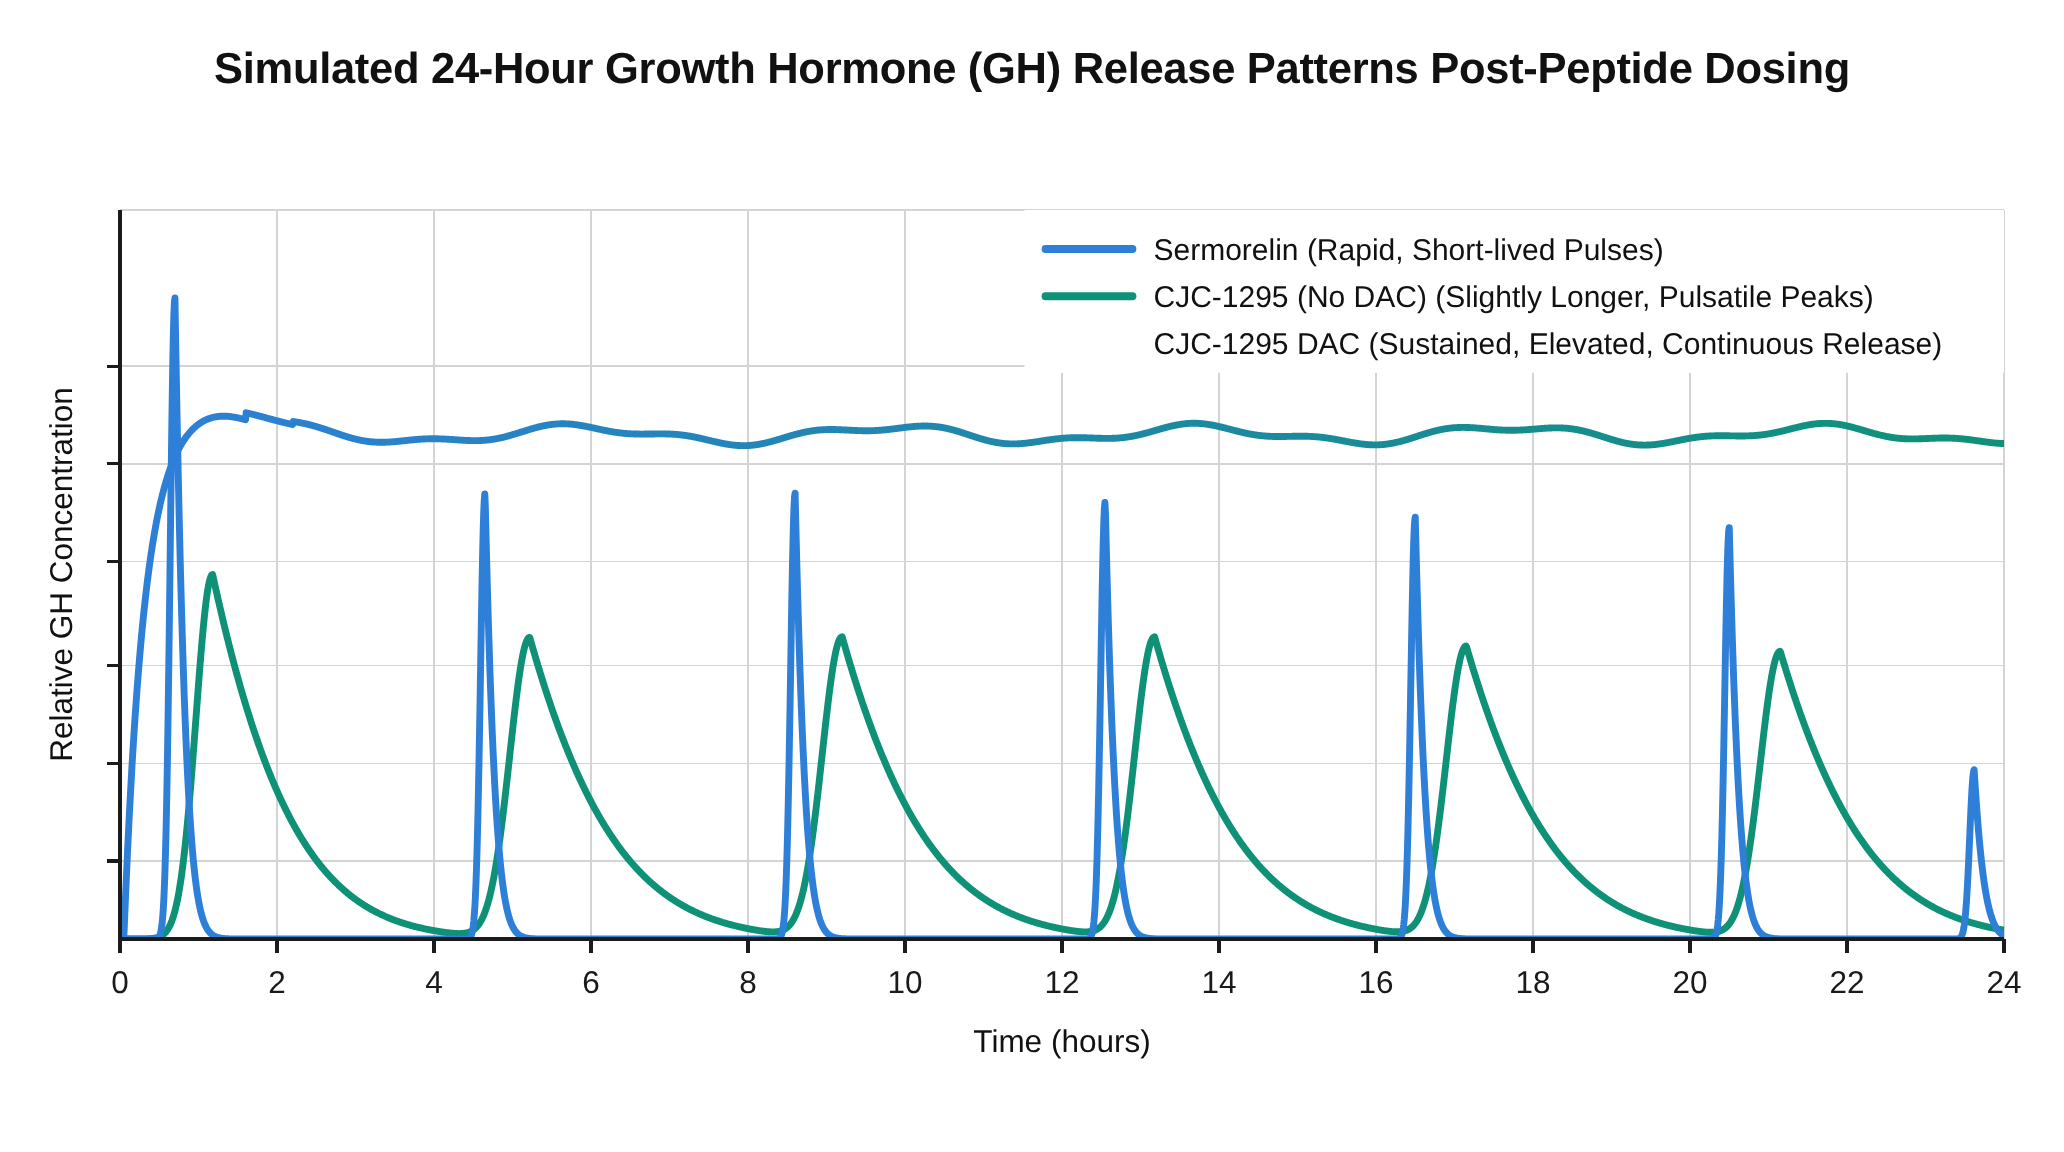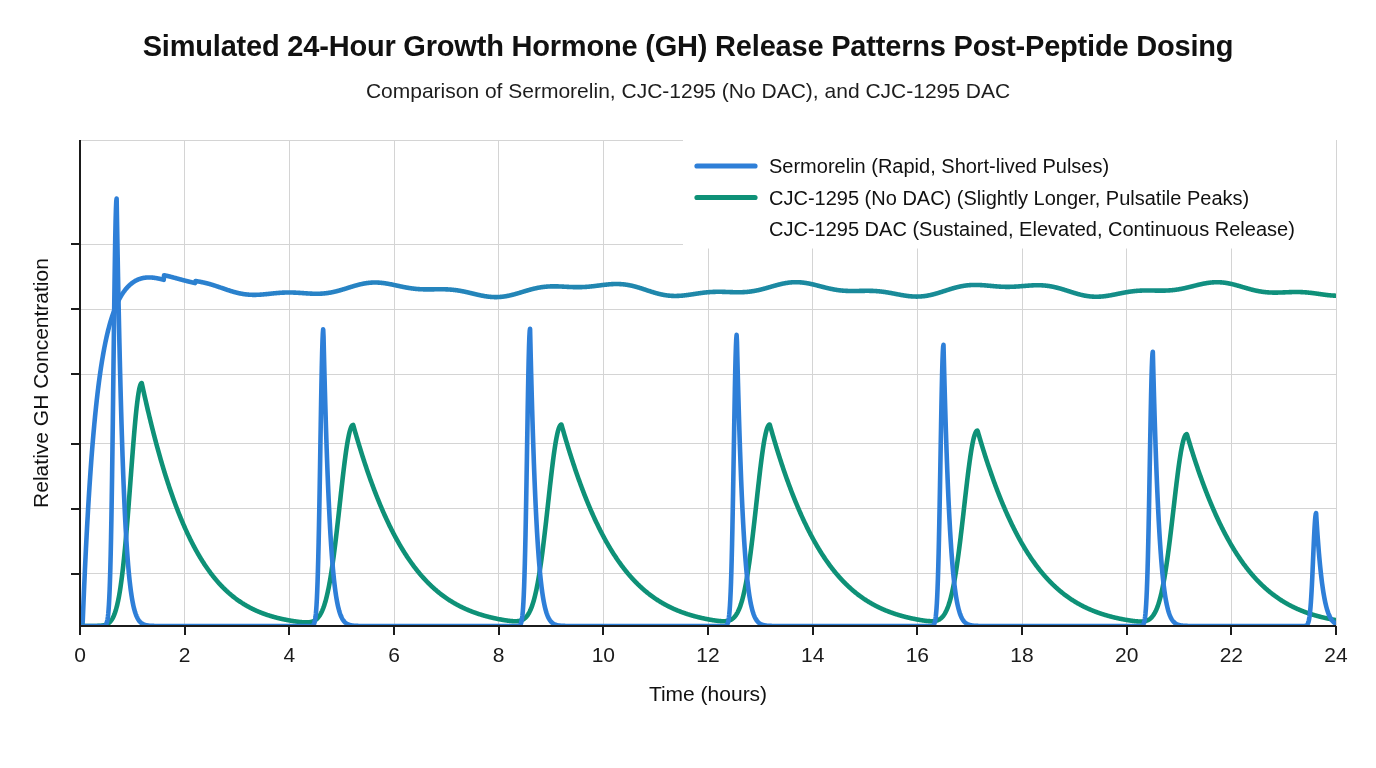--- a/index.html
+++ b/index.html
@@ -96,21 +96,20 @@
     stroke-linejoin: round;
   }
 </style>
 </head>
 <body>
 
 <div id="figure">
 
   <div class="chart-title">Simulated 24-Hour Growth Hormone (GH) Release Patterns Post-Peptide Dosing</div>
 
-  <div class="chart-subtitle">Comparison of Sermorelin, CJC-1295 (No DAC), and CJC-1295 DAC</div>
 
   <svg id="plot-svg" width="1376" height="768">
     <defs>
       <linearGradient id="dacGradient" x1="0" y1="0" x2="1" y2="0">
         <stop id="dacStop0" offset="0%" stop-color="#2E7FD8"></stop>
         <stop id="dacStop1" offset="100%" stop-color="#0E9177"></stop>
       </linearGradient>
       <linearGradient id="dacSwatchGradient" x1="0" y1="0" x2="1" y2="0">
         <stop id="dacSwStop0" offset="0%" stop-color="#2E7FD8"></stop>
         <stop id="dacSwStop1" offset="100%" stop-color="#0E9177"></stop>

